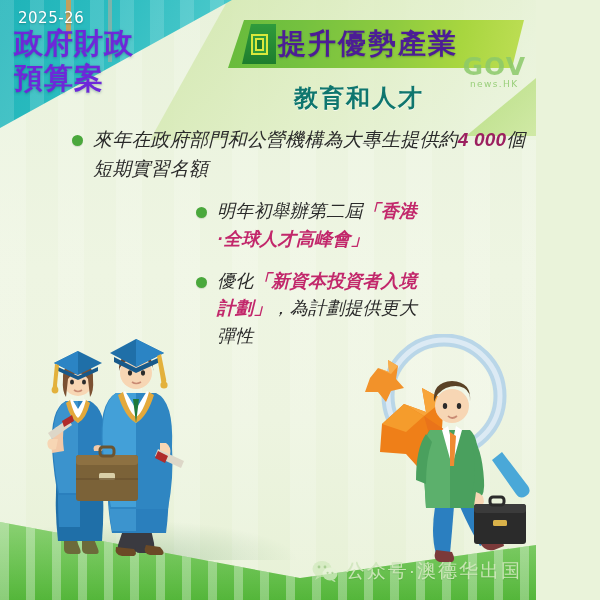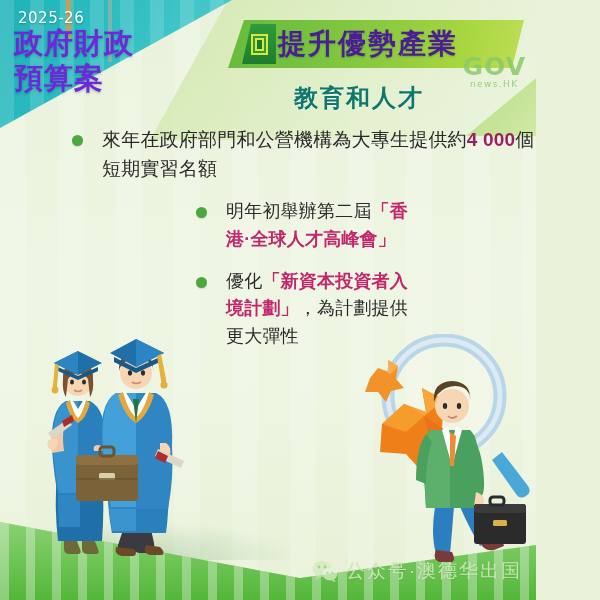--- a/index.html
+++ b/index.html
@@ -125,22 +125,23 @@
   .subtitle {
     position:absolute; left:0; top:82px; width:600px; text-align:center;
     padding-left:118px;
     color:#0f766e; font-size:24px; font-weight:bold; letter-spacing:2px;
     text-shadow:0 1px 0 rgba(255,255,255,.6);
   }
 
   
   .bullets { position:absolute; left:0; top:126px; width:600px; }
   .bl {
-    display:flex; align-items:flex-start; gap:19px;
+    display:flex; align-items:flex-start; gap:10px;
     margin-bottom:14px;
+    font-style:italic;
   }
   .bl .dot {
     flex:0 0 auto; width:11px; height:11px; border-radius:50%;
     background:#4aa83c; margin-top:9px;
     box-shadow:0 1px 1px rgba(0,0,0,.12);
   }
   .bl .txt {
     color:#2a2a2a; font-size:19px; line-height:1.52; letter-spacing:.2px;
   }
   .bl.wide { padding-left:72px; padding-right:60px; }

